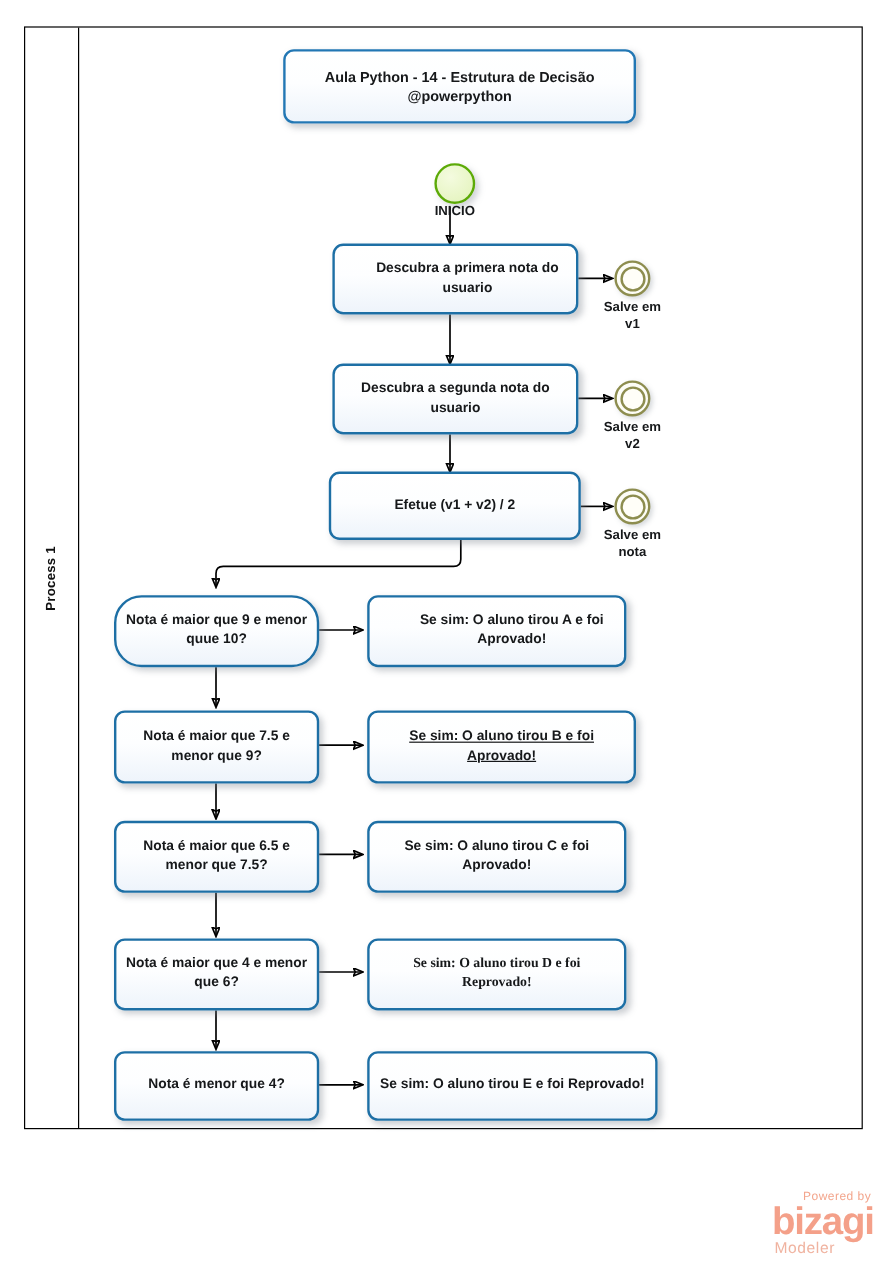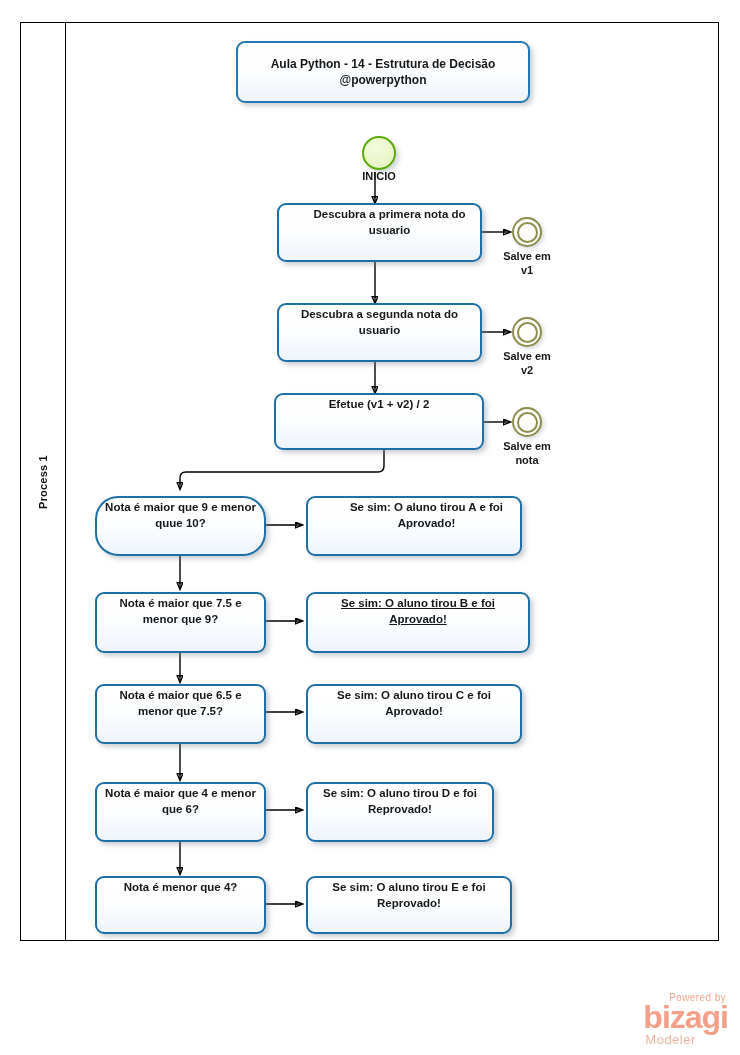--- a/index.html
+++ b/index.html
@@ -53,20 +53,21 @@
 
   
   .node {
     position: absolute;
     box-sizing: border-box;
     border: 2px solid #1d6fa5;
     border-radius: 9px;
     background: linear-gradient(to bottom, #ffffff 0%, #fdfeff 45%, #eef4fb 100%);
     box-shadow: 3px 3px 5px rgba(120,130,140,0.38);
     display: flex;
+    align-items: center;
     justify-content: center;
     text-align: center;
     color: #16181a;
     font-weight: bold;
     font-size: 11.5px;
     line-height: 1.35;
     padding: 2px 8px;
   }
   .node.title-box {
     border-color: #2277b4;
@@ -254,28 +255,28 @@
   <div class="node" style="left:95px; top:684px; width:171px; height:60px;">
     <span>Nota é maior que 6.5 e menor que 7.5?</span>
   </div>
   <div class="node" style="left:306px; top:684px; width:216px; height:60px;">
     <span>Se sim: O aluno tirou C e foi Aprovado!</span>
   </div>
 
   <div class="node" style="left:95px; top:782px; width:171px; height:60px;">
     <span>Nota é maior que 4 e menor que 6?</span>
   </div>
-  <div class="node" style="left:306px; top:782px; width:188px; height:60px;">
+  <div class="node" style="left:306px; top:782px; width:216px; height:60px;font-family:Liberation Serif, serif;">
     <span>Se sim: O aluno tirou D e foi Reprovado!</span>
   </div>
 
   <div class="node" style="left:95px; top:876px; width:171px; height:58px;">
     <span>Nota é menor que 4?</span>
   </div>
-  <div class="node" style="left:306px; top:876px; width:206px; height:58px;">
+  <div class="node" style="left:306px; top:876px; width:242px; height:58px;">
     <span>Se sim: O aluno tirou E e foi Reprovado!</span>
   </div>
 
   <div class="bizagi">
     <div class="powered">Powered by</div>
     <div class="wordmark">bizagi</div>
     <div class="modeler">Modeler</div>
   </div>
 
 </div>

